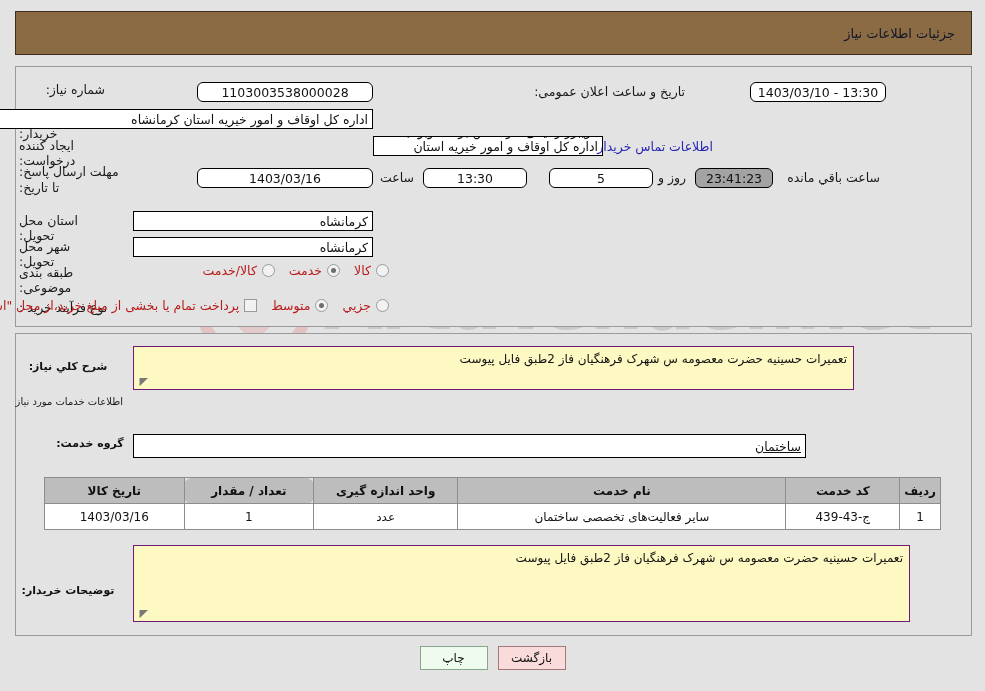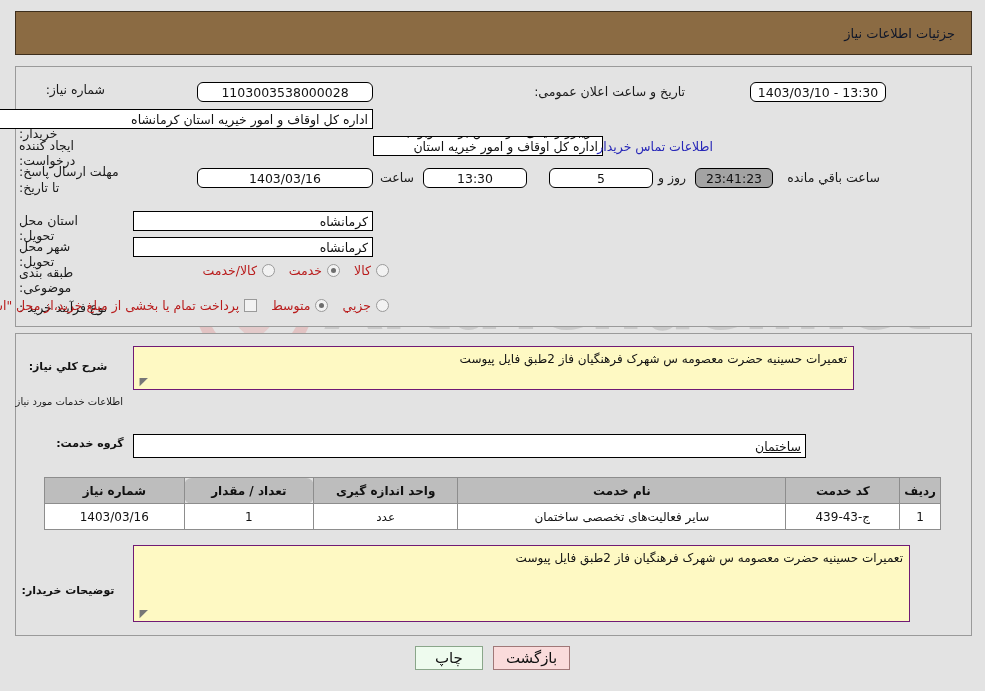--- a/index.html
+++ b/index.html
@@ -210,21 +210,21 @@
     position: absolute;
     left: 0; top: 646px;
     width: 985px;
     display: flex;
     justify-content: center;
     gap: 10px;
     direction: rtl;
     z-index: 12;
   }
   .btn {
-    font-size: 15px;
+    font-size: 12px;
     border: 1px solid #6f6f6f;
     height: 24px;
     min-width: 68px;
     padding: 0 12px;
     cursor: pointer;
     font-family: inherit;
     color: #111;
   }
   .btn.back  { background: #fadbdb; border-color: #a07878; }
   .btn.print { background: #eefbee; border-color: #8aa68a; }
@@ -314,21 +314,21 @@
   <div class="fbox right" style="position:absolute; top:434px; right:179px; width:673px; height:24px; z-index:11;text-decoration:underline;">ساختمان</div>
 
   <table id="svc-table">
     <thead>
       <tr>
         <th style="width:38px;">ردیف</th>
         <th style="width:114px;">کد خدمت</th>
         <th style="width:330px;">نام خدمت</th>
         <th style="width:145px;">واحد اندازه گیری</th>
         <th style="width:130px;border-radius:8px;">تعداد / مقدار</th>
-        <th style="width:140px;">شماره نیاز</th>
+        <th style="width:140px;">تاریخ کالا</th>
       </tr>
     </thead>
     <tbody>
       <tr>
         <td>1</td>
         <td>ج-43-439</td>
         <td>سایر فعالیت‌های تخصصی ساختمان</td>
         <td>عدد</td>
         <td>1</td>
         <td>1403/03/16</td>

